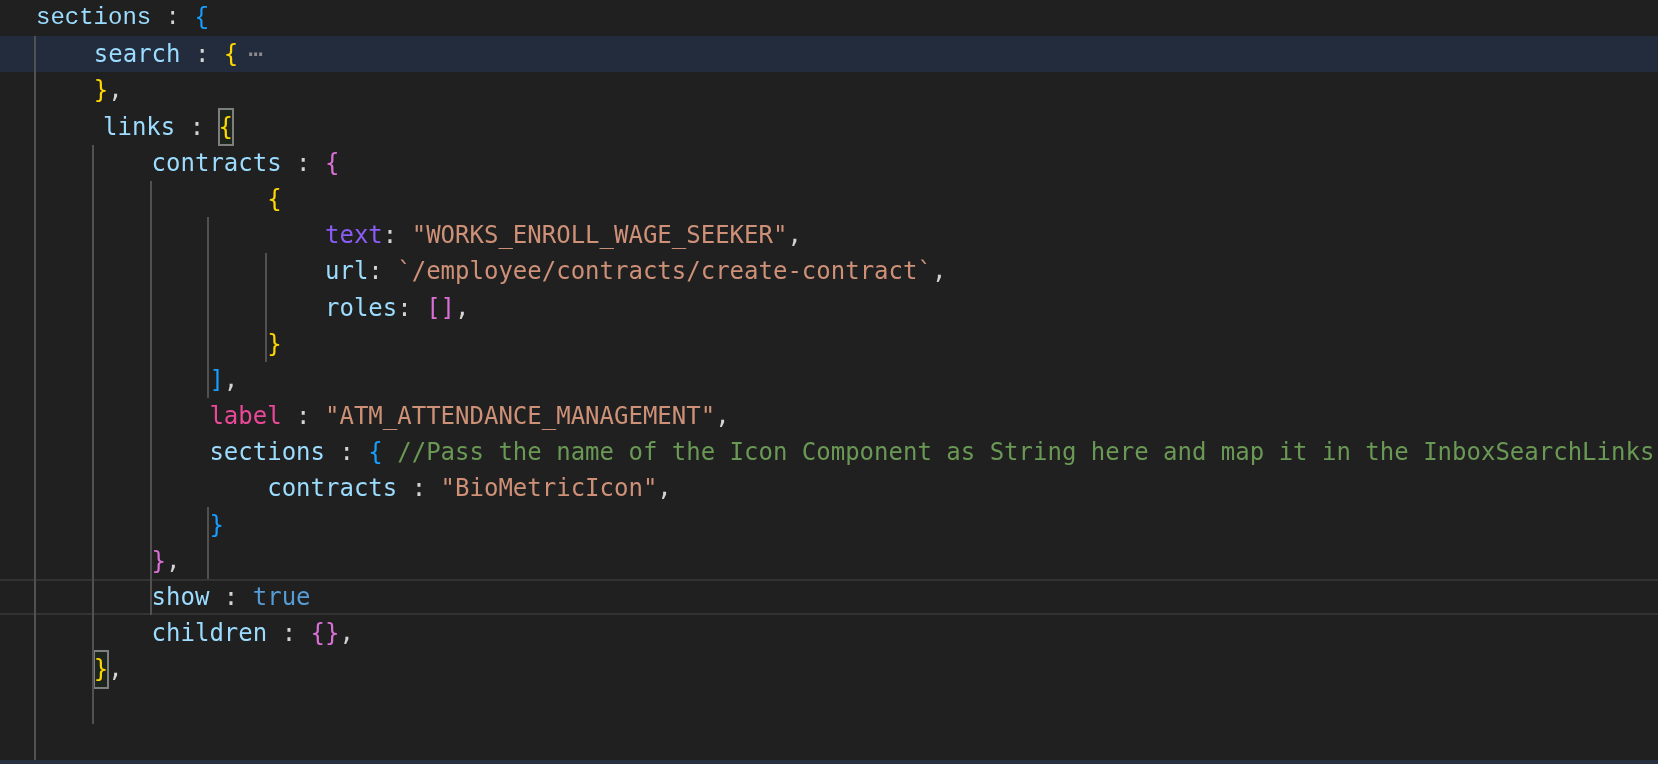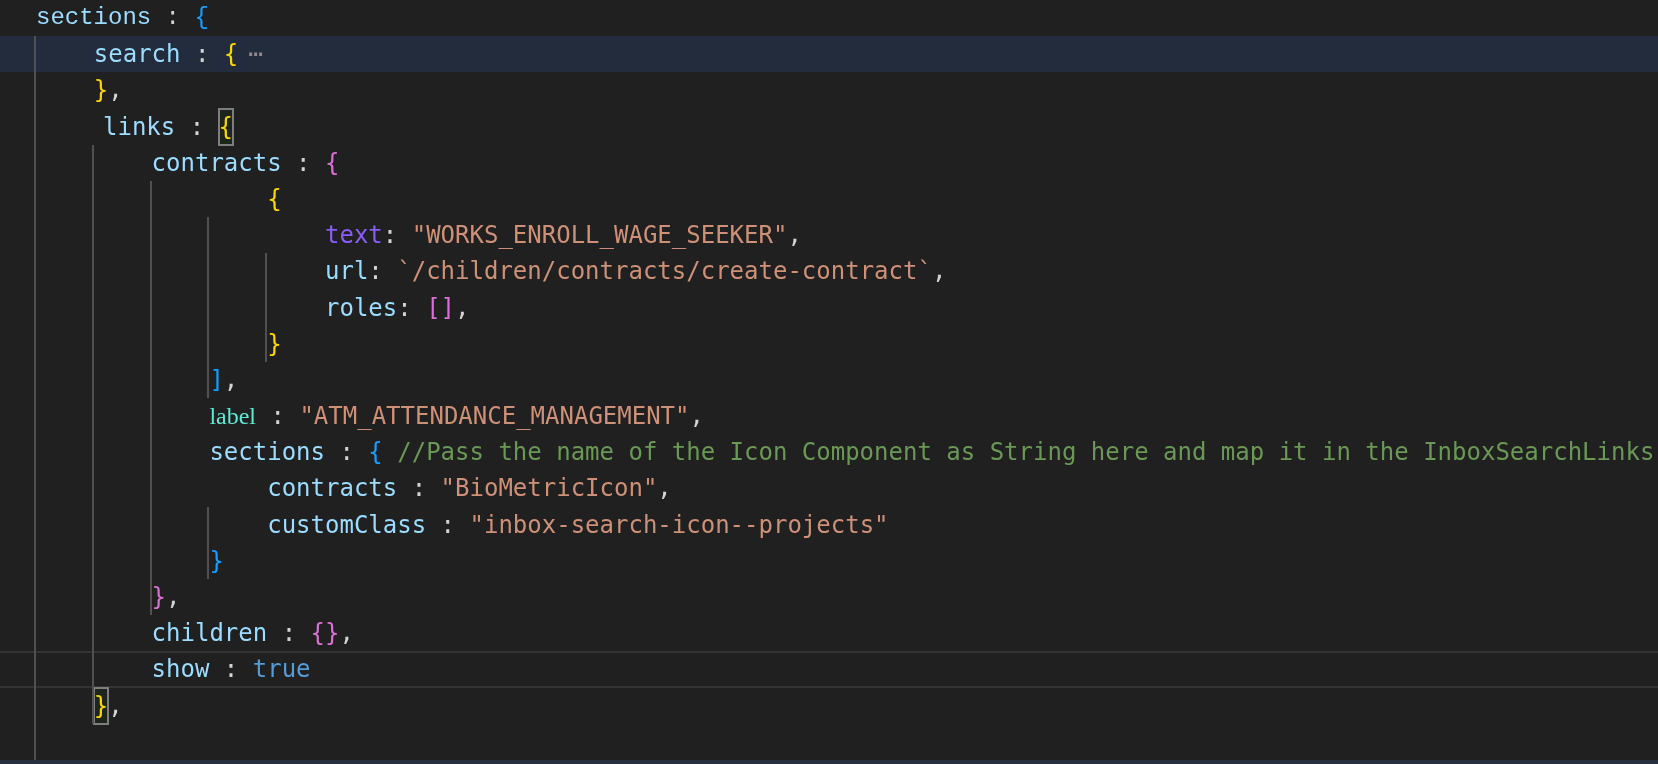--- a/index.html
+++ b/index.html
@@ -27,32 +27,31 @@
 
 <div class="editor">
   <div class="partial"></div>
 <div class="line" style="padding-left: 36px; font-family: Liberation Mono, monospace;"><span class="" style="color: rgb(156, 220, 254);">sections</span><span class="" style="color: rgb(212, 212, 212);"> : </span><span class="" style="color: rgb(23, 159, 255);">{</span></div>
     <div class="line hl" style="padding-left: 93.8px;"><span class="" style="color: rgb(156, 220, 254);">search</span><span class="" style="color: rgb(212, 212, 212);"> : </span><span class="" style="color: rgb(255, 215, 0);">{</span><span class="fold" style="color: rgb(138, 138, 138);">⋯</span></div>
     <div class="line" style="padding-left: 93.8px;"><span class="" style="color: rgb(255, 215, 0);">}</span><span class="" style="color: rgb(212, 212, 212);">,</span></div>
     <div class="line" style="padding-left: 103px;"><span class="" style="color: rgb(156, 220, 254);">links</span><span class="" style="color: rgb(212, 212, 212);"> : </span><span class="boxed " style="color: rgb(255, 215, 0);">{</span></div>
     <div class="line" style="padding-left: 151.6px;"><span class="" style="color: rgb(156, 220, 254);">contracts</span><span class="" style="color: rgb(212, 212, 212);"> : </span><span class="" style="color: rgb(218, 112, 214);">{</span></div>
     <div class="line" style="padding-left: 267.2px;"><span class="" style="color: rgb(255, 215, 0);">{</span></div>
     <div class="line" style="padding-left: 325px;"><span class="" style="color: #8b5cf6;">text</span><span class="" style="color: rgb(212, 212, 212);">: </span><span class="" style="color: rgb(206, 145, 120);">"WORKS_ENROLL_WAGE_SEEKER"</span><span class="" style="color: rgb(212, 212, 212);">,</span></div>
-    <div class="line" style="padding-left: 325px;"><span class="" style="color: rgb(156, 220, 254);">url</span><span class="" style="color: rgb(212, 212, 212);">: </span><span class="" style="color: rgb(206, 145, 120);">`/children/contracts/create-contract`</span><span class="" style="color: rgb(212, 212, 212);">,</span></div>
+    <div class="line" style="padding-left: 325px;"><span class="" style="color: rgb(156, 220, 254);">url</span><span class="" style="color: rgb(212, 212, 212);">: </span><span class="" style="color: rgb(206, 145, 120);">`/employee/contracts/create-contract`</span><span class="" style="color: rgb(212, 212, 212);">,</span></div>
     <div class="line" style="padding-left: 325px;"><span class="" style="color: rgb(156, 220, 254);">roles</span><span class="" style="color: rgb(212, 212, 212);">: </span><span class="" style="color: rgb(218, 112, 214);">[]</span><span class="" style="color: rgb(212, 212, 212);">,</span></div>
     <div class="line" style="padding-left: 267.2px;"><span class="" style="color: rgb(255, 215, 0);">}</span></div>
     <div class="line" style="padding-left: 209.4px;"><span class="" style="color: rgb(23, 159, 255);">]</span><span class="" style="color: rgb(212, 212, 212);">,</span></div>
-    <div class="line" style="padding-left: 209.4px;"><span class="" style="color: #5eead4; font-family: Liberation Serif, serif;">label</span><span class="" style="color: rgb(212, 212, 212);"> : </span><span class="" style="color: rgb(206, 145, 120);">"ATM_ATTENDANCE_MANAGEMENT"</span><span class="" style="color: rgb(212, 212, 212);">,</span></div>
+    <div class="line" style="padding-left: 209.4px;"><span class="" style="color: #ec4899;">label</span><span class="" style="color: rgb(212, 212, 212);"> : </span><span class="" style="color: rgb(206, 145, 120);">"ATM_ATTENDANCE_MANAGEMENT"</span><span class="" style="color: rgb(212, 212, 212);">,</span></div>
     <div class="line" style="padding-left: 209.4px;"><span class="" style="color: rgb(156, 220, 254);">sections</span><span class="" style="color: rgb(212, 212, 212);"> : </span><span class="" style="color: rgb(23, 159, 255);">{</span><span class="" style="color: rgb(106, 153, 85);"> //Pass the name of the Icon Component as String here and map it in the InboxSearchLinks</span></div>
     <div class="line" style="padding-left: 267.2px;"><span class="" style="color: rgb(156, 220, 254);">contracts</span><span class="" style="color: rgb(212, 212, 212);"> : </span><span class="" style="color: rgb(206, 145, 120);">"BioMetricIcon"</span><span class="" style="color: rgb(212, 212, 212);">,</span></div>
-    <div class="line" style="padding-left: 267.2px;"><span class="" style="color: rgb(156, 220, 254);">customClass</span><span class="" style="color: rgb(212, 212, 212);"> : </span><span class="" style="color: rgb(206, 145, 120);">"inbox-search-icon--projects"</span></div>
     <div class="line" style="padding-left: 209.4px;"><span class="" style="color: rgb(23, 159, 255);">}</span></div>
     <div class="line" style="padding-left: 151.6px;"><span class="" style="color: rgb(218, 112, 214);">}</span><span class="" style="color: rgb(212, 212, 212);">,</span></div>
+    <div class="line cur" style="padding-left: 151.6px;"><span class="" style="color: rgb(156, 220, 254);">show</span><span class="" style="color: rgb(212, 212, 212);"> : </span><span class="" style="color: rgb(86, 156, 214);">true</span></div>
     <div class="line" style="padding-left: 151.6px;"><span class="" style="color: rgb(156, 220, 254);">children</span><span class="" style="color: rgb(212, 212, 212);"> : </span><span class="" style="color: rgb(218, 112, 214);">{}</span><span class="" style="color: rgb(212, 212, 212);">,</span></div>
-    <div class="line cur" style="padding-left: 151.6px;"><span class="" style="color: rgb(156, 220, 254);">show</span><span class="" style="color: rgb(212, 212, 212);"> : </span><span class="" style="color: rgb(86, 156, 214);">true</span></div>
     <div class="line" style="padding-left: 93.8px;"><span class="boxed " style="color: rgb(255, 215, 0);">}</span><span class="" style="color: rgb(212, 212, 212);">,</span></div>
     <div class="guide" style="left: 34px; top: 36.2px; height: 724px;"></div>
     <div class="guide" style="left: 91.8px; top: 144.8px; height: 579.2px;"></div>
     <div class="guide" style="left: 149.6px; top: 181px; height: 434.4px;"></div>
     <div class="guide" style="left: 207.4px; top: 217.2px; height: 181px;"></div>
     <div class="guide" style="left: 207.4px; top: 506.8px; height: 72.4px;"></div>
     <div class="guide" style="left: 265.2px; top: 253.4px; height: 108.6px;"></div>
   </div>
 
 </body></html>

